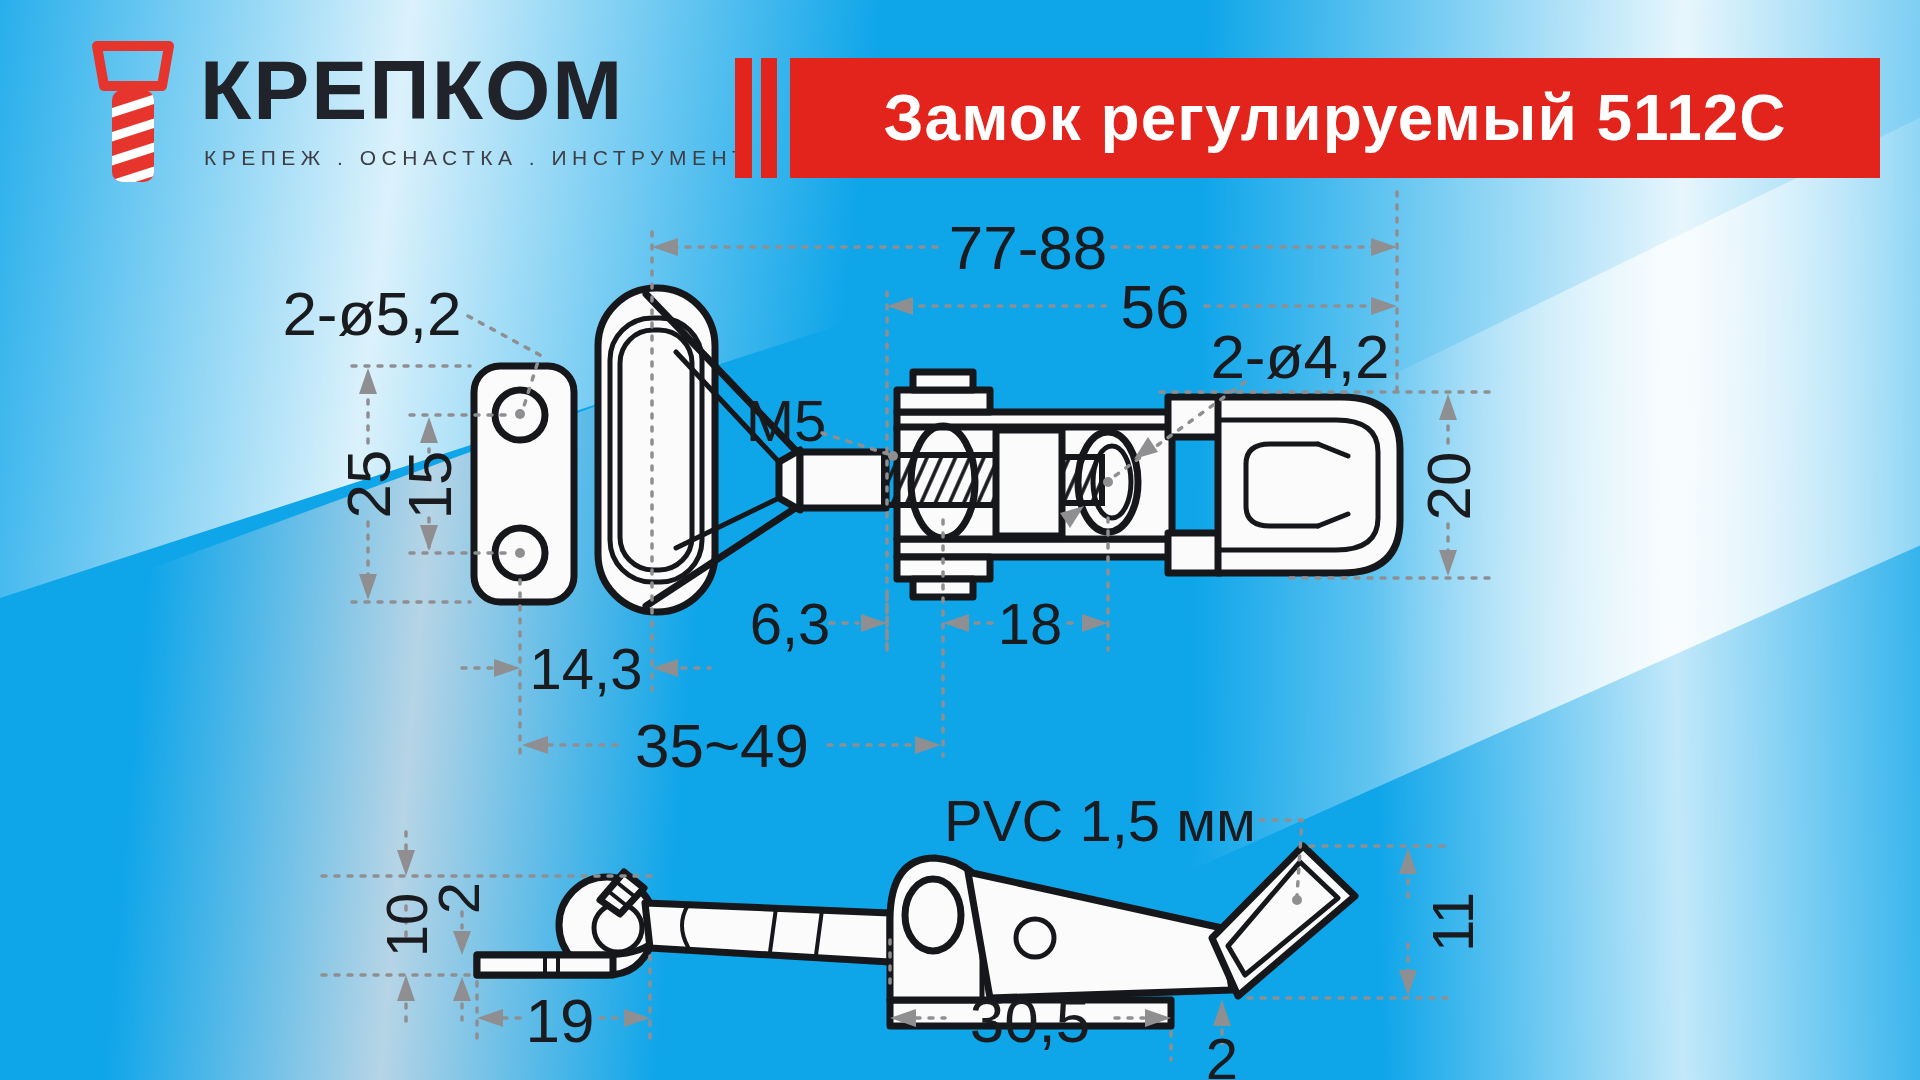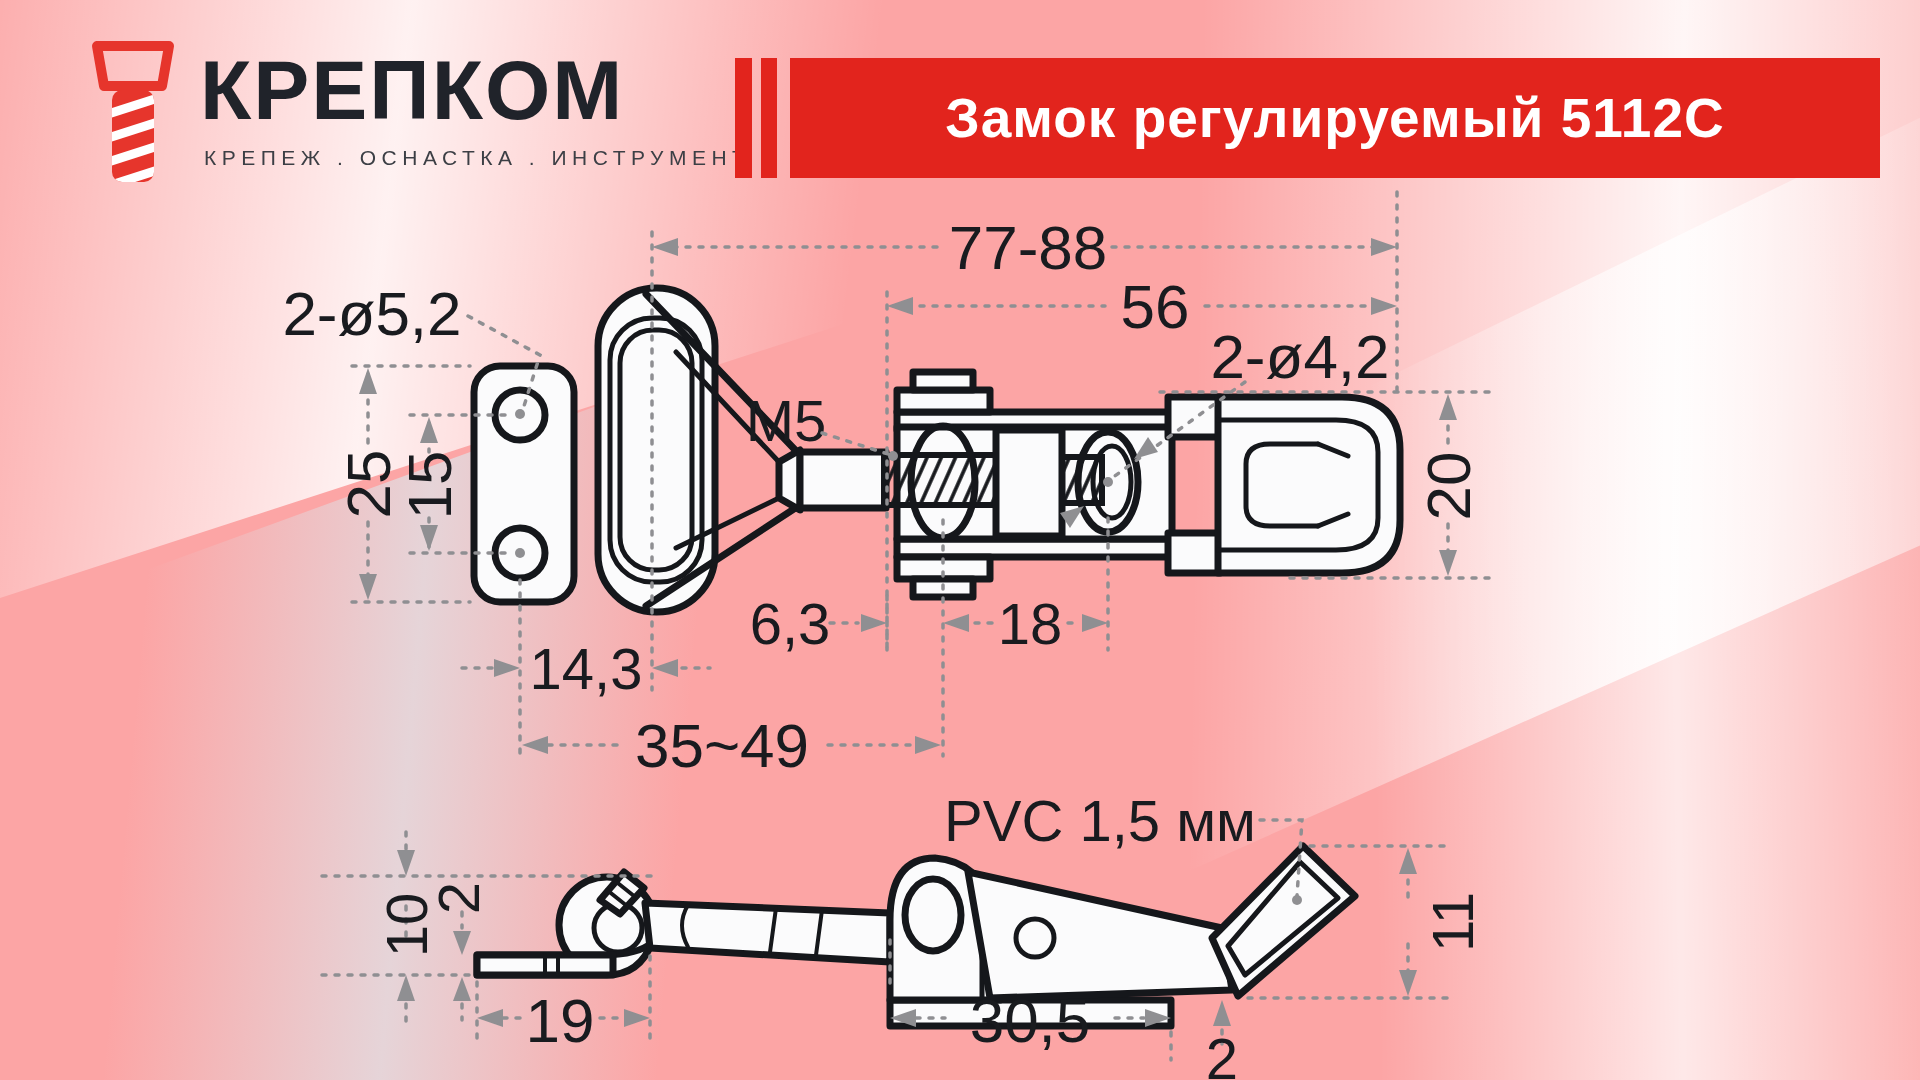--- a/index.html
+++ b/index.html
@@ -1,19 +1,19 @@
 <!DOCTYPE html>
 <html><head>
 <meta charset="utf-8">
 <style>
   html,body{margin:0;padding:0;}
   .page{
     position:relative;
     width:1920px;height:1080px;
-    background:#fca5a5;
+    background:#0ea5e9;
     overflow:hidden;
     font-family:"Liberation Sans", sans-serif;
   }
   
   .streak{position:absolute;pointer-events:none;}
   .s-a{left:-300px;top:-250px;width:1400px;height:700px;
        background:linear-gradient(115deg,rgba(255,255,255,0) 20%,rgba(255,255,255,.85) 50%,rgba(255,255,255,0) 80%);
        transform:rotate(-18deg);}
   .s-b{left:900px;top:-150px;width:1400px;height:800px;
        background:linear-gradient(115deg,rgba(255,255,255,0) 25%,rgba(255,255,255,.9) 55%,rgba(255,255,255,0) 85%);
@@ -37,21 +37,21 @@
     font-size:21px;font-weight:400;letter-spacing:5.5px;color:#3c3f45;
   }
   .stripe{position:absolute;top:58px;height:120px;background:#e2241d;}
   .stripe.one{left:735px;width:17px;}
   .stripe.two{left:761px;width:16px;}
   .banner{
     position:absolute;left:790px;top:58px;width:1090px;height:120px;
     background:#e2241d;display:flex;align-items:center;justify-content:center;
   }
   .banner span{
-    color:#ffffff;font-size:55px;font-weight:800;letter-spacing:1px;white-space:nowrap;
+    color:#ffffff;font-size:64px;font-weight:800;letter-spacing:1px;white-space:nowrap;
   }
   svg.drawing{position:absolute;left:0;top:0;width:1920px;height:1080px;}
 
   
   .p  {stroke:#15171b;stroke-width:7;fill:#fbfbfc;stroke-linejoin:round;stroke-linecap:round;}
   .pl {stroke:#15171b;stroke-width:7;fill:none;stroke-linejoin:round;stroke-linecap:round;}
   .p2 {stroke:#15171b;stroke-width:5;fill:none;stroke-linejoin:round;stroke-linecap:round;}
   .p3 {stroke:#15171b;stroke-width:4;fill:none;stroke-linecap:round;}
   .d  {stroke:#8f8f92;stroke-width:3.5;fill:none;stroke-dasharray:4 9;stroke-linecap:round;}
   .ar {fill:#8f8f92;stroke:none;}

